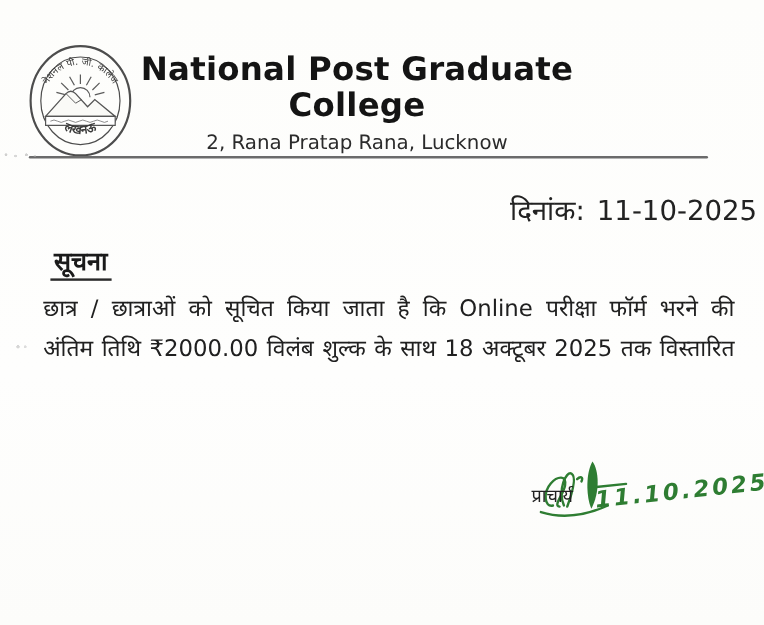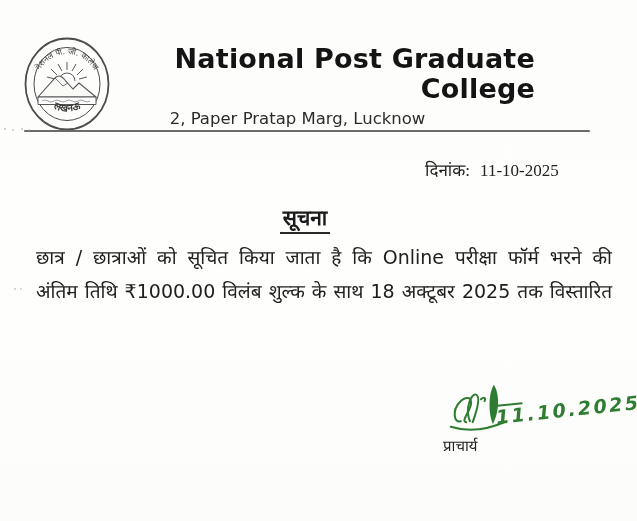--- a/index.html
+++ b/index.html
@@ -12,45 +12,44 @@
     position:relative;width:637px;height:521px;
     background:linear-gradient(180deg,#fdfdfb 0%,#fefefd 60%,#fcfcfa 100%);
     color:#1e1e1e;
   }
   
   .seal{position:absolute;left:22px;top:36px;width:90px;height:97px;}
   .head-text{position:absolute;left:60px;top:44px;width:475px;text-align:center;}
   .college-name{
     margin:0;font-size:27px;font-weight:bold;letter-spacing:.2px;color:#141414;
     line-height:30px;
-    text-align:right;
   }
   .college-sub{margin-top:7px;font-size:16px;color:#2b2b2b;line-height:20px;}
   .college-addr{margin-top:5px;font-size:16.5px;color:#2b2b2b;line-height:20px;}
   .rule{position:absolute;left:24px;top:130px;width:566px;height:2px;background:#6b6b6b;border-radius:1px;}
   
-  .date-line{position:absolute;left:425px;top:158px;font-size:17px;color:#222;font-family:Liberation Serif, serif;}
+  .date-line{position:absolute;left:425px;top:158px;font-size:23px;color:#222;}
   .date-line .gap{display:inline-block;width:10px;}
   
-  .heading-wrap{position:absolute;left:22px;top:203px;width:566px;text-align:center;}
+  .heading-wrap{position:absolute;left:42px;top:203px;width:566px;}
   .heading{
     font-size:21px;font-weight:bold;color:#1a1a1a;
     border-bottom:2px solid #2a2a2a;padding:0 3px 2px 3px;
   }
   
   .body-text{position:absolute;left:36px;top:241px;width:576px;}
   .bline{
     font-size:19px;line-height:33.5px;color:#202020;
     white-space:normal;
   }
   .bline.just{text-align:justify;text-align-last:justify;}
   
   .sign-block{position:absolute;left:440px;top:380px;width:190px;height:72px;}
   .sig-svg{position:absolute;left:8px;top:2px;width:64px;height:52px;}
-  .desig{position:absolute;left:3px;top:55px;font-size:15px;color:#222;}
+  .desig{position:absolute;left:3px;top:22px;font-size:15px;color:#222;}
   .hand-date{
     position:absolute;left:56px;top:26px;
     font-size:19px;font-weight:bold;font-style:italic;
     letter-spacing:2.5px;color:#2e7d32;
     transform:rotate(-6deg);transform-origin:left center;
     white-space:nowrap;
   }
   .hand-date::before{
     content:"";position:absolute;left:1px;top:-1px;width:27px;height:2px;
     background:#2e7d32;border-radius:1px;
@@ -104,38 +103,38 @@
     <text font-size="8" fill="#3a3a3a" font-family="DejaVu Sans, Liberation Sans, sans-serif">
       <textPath href="#sealTopArc" startOffset="50%" text-anchor="middle">नेशनल पी. जी. कालेज</textPath>
     </text>
     <text font-size="10" font-weight="bold" fill="#3a3a3a" font-family="DejaVu Sans, Liberation Sans, sans-serif">
       <textPath href="#sealBottomArc" startOffset="50%" text-anchor="middle">लखनऊ</textPath>
     </text>
   </svg>
 
   <div class="head-text">
     <h1 class="college-name">National Post Graduate College</h1>
-    <div class="college-addr">2, Paper Pratap Marg, Lucknow</div>
+    <div class="college-addr">2, Rana Pratap Rana, Lucknow</div>
   </div>
 
   <div class="rule"></div>
   <div class="smudge-a"></div>
   <div class="smudge-b"></div>
 
   <div class="date-line">
     <span>दिनांक:</span><span class="gap"></span><span>11-10-2025</span>
   </div>
 
   <div class="heading-wrap">
     <span class="heading">सूचना</span>
   </div>
 
   <div class="body-text">
     <div class="bline just">छात्र / छात्राओं को सूचित किया जाता है कि Online परीक्षा फॉर्म भरने की</div>
-    <div class="bline just">अंतिम तिथि ₹1000.00 विलंब शुल्क के साथ 18 अक्टूबर 2025 तक विस्तारित</div>
+    <div class="bline just">अंतिम तिथि ₹2000.00 विलंब शुल्क के साथ 18 अक्टूबर 2025 तक विस्तारित</div>
   </div>
 
   <div class="sign-block">
     <svg class="sig-svg" viewBox="0 0 70 55" aria-hidden="true">
       <g fill="none" stroke="#2e7d32" stroke-width="2.2" stroke-linecap="round">
         <path d="M 14 42 C 6 44 5 30 12 22 C 18 15 27 14 25 24 C 23 33 14 42 20 43"></path>
         <path d="M 24 42 C 18 28 26 10 31 13 C 36 16 31 32 27 43"></path>
         <path d="M 36 18 C 39 15 42 16 40 20"></path>
         <path d="M 3 48 C 22 54 44 51 64 42"></path>
       </g>

